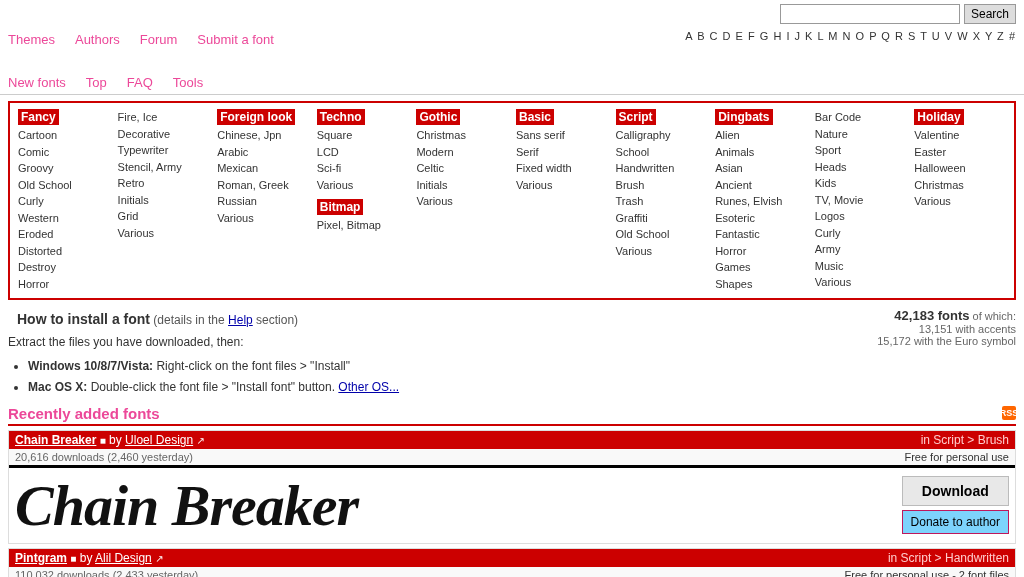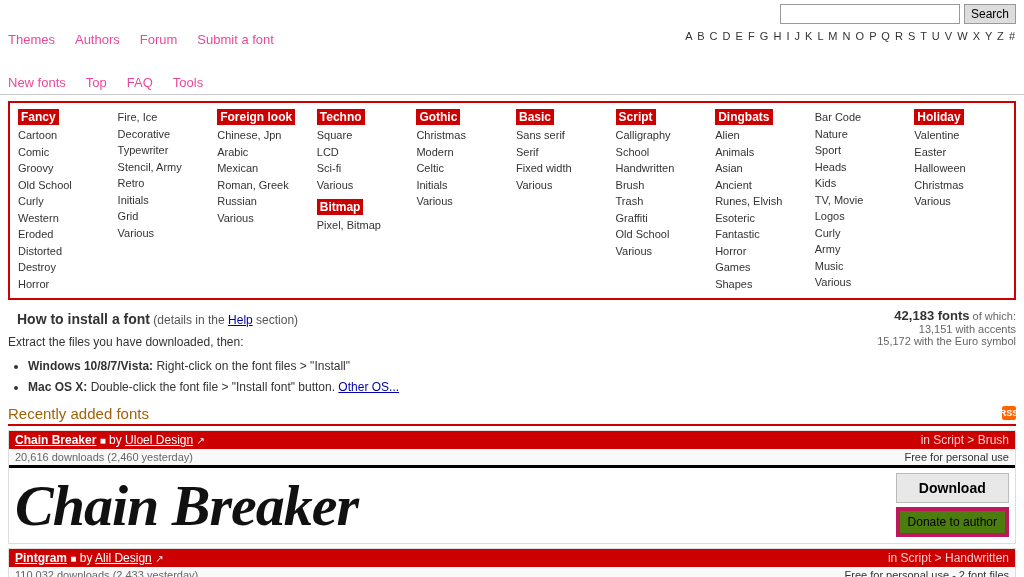--- a/index.html
+++ b/index.html
@@ -43,21 +43,21 @@
     
     .font-entry { border: 1px solid #ddd; margin-top: 4px; }
     .font-entry-header { background: #c00; color: #fff; font-size: 12px; padding: 2px 6px; display: flex; justify-content: space-between; align-items: center; }
     .font-entry-header a { color: #fff; }
     .font-entry-header .category { color: #ffcccc; }
     .font-entry-meta { display: flex; justify-content: space-between; align-items: center; padding: 2px 6px; font-size: 11px; color: #666; background: #f9f9f9; border-bottom: 3px solid #000000; }
     .font-entry-meta .free-tag { color: #333; }
     .font-entry-body { display: flex; justify-content: space-between; align-items: center; padding: 4px 6px; }
     .font-actions { display: flex; flex-direction: column; gap: 4px; min-width: 100px; align-items: stretch; }
     .btn-download { background: #e8e8e8; border: 1px solid #bbb; font-size: 14px; font-weight: bold; padding: 6px 16px; cursor: pointer; text-align: center; }
-    .btn-donate { background: #4d7c0f; border: 4px solid #be185d; font-size: 12px; padding: 4px 8px; cursor: pointer; text-align: center; }
+    .btn-donate { background: #7dd3fc; border: 1px solid #be185d; font-size: 12px; padding: 4px 8px; cursor: pointer; text-align: center; }
 
     
     .chain-breaker-font {
       font-family: Georgia, 'Times New Roman', serif;
       font-style: italic;
       font-size: 58px;
       font-weight: bold;
       color: #111;
       letter-spacing: -1px;
     }
@@ -314,21 +314,21 @@
       <span class="big">42,183 fonts</span>
       <span> of which:</span>
     </div>
     <div>13,151 with accents</div>
     <div>15,172 with the Euro symbol</div>
   </div>
 </div>
 
 <div id="recently">
   <div id="recently-header">
-    <span style="color:#a16207; font-size:15px; font-weight:normal;">Recently added fonts</span>
+    <span style="color:#ec4899; font-size:15px; font-weight:bold;">Recently added fonts</span>
     <span class="rss-icon">RSS</span>
   </div>
 
   <div class="font-entry">
     <div class="font-entry-header">
       <span>
         <a href="#" style="color:#fff; font-weight:bold;">Chain Breaker</a>
         <span style="font-size:10px;"> ■</span>
         by <a href="#" style="color:#fff;">Uloel Design</a>
         <span style="font-size:10px;"> ↗</span>

